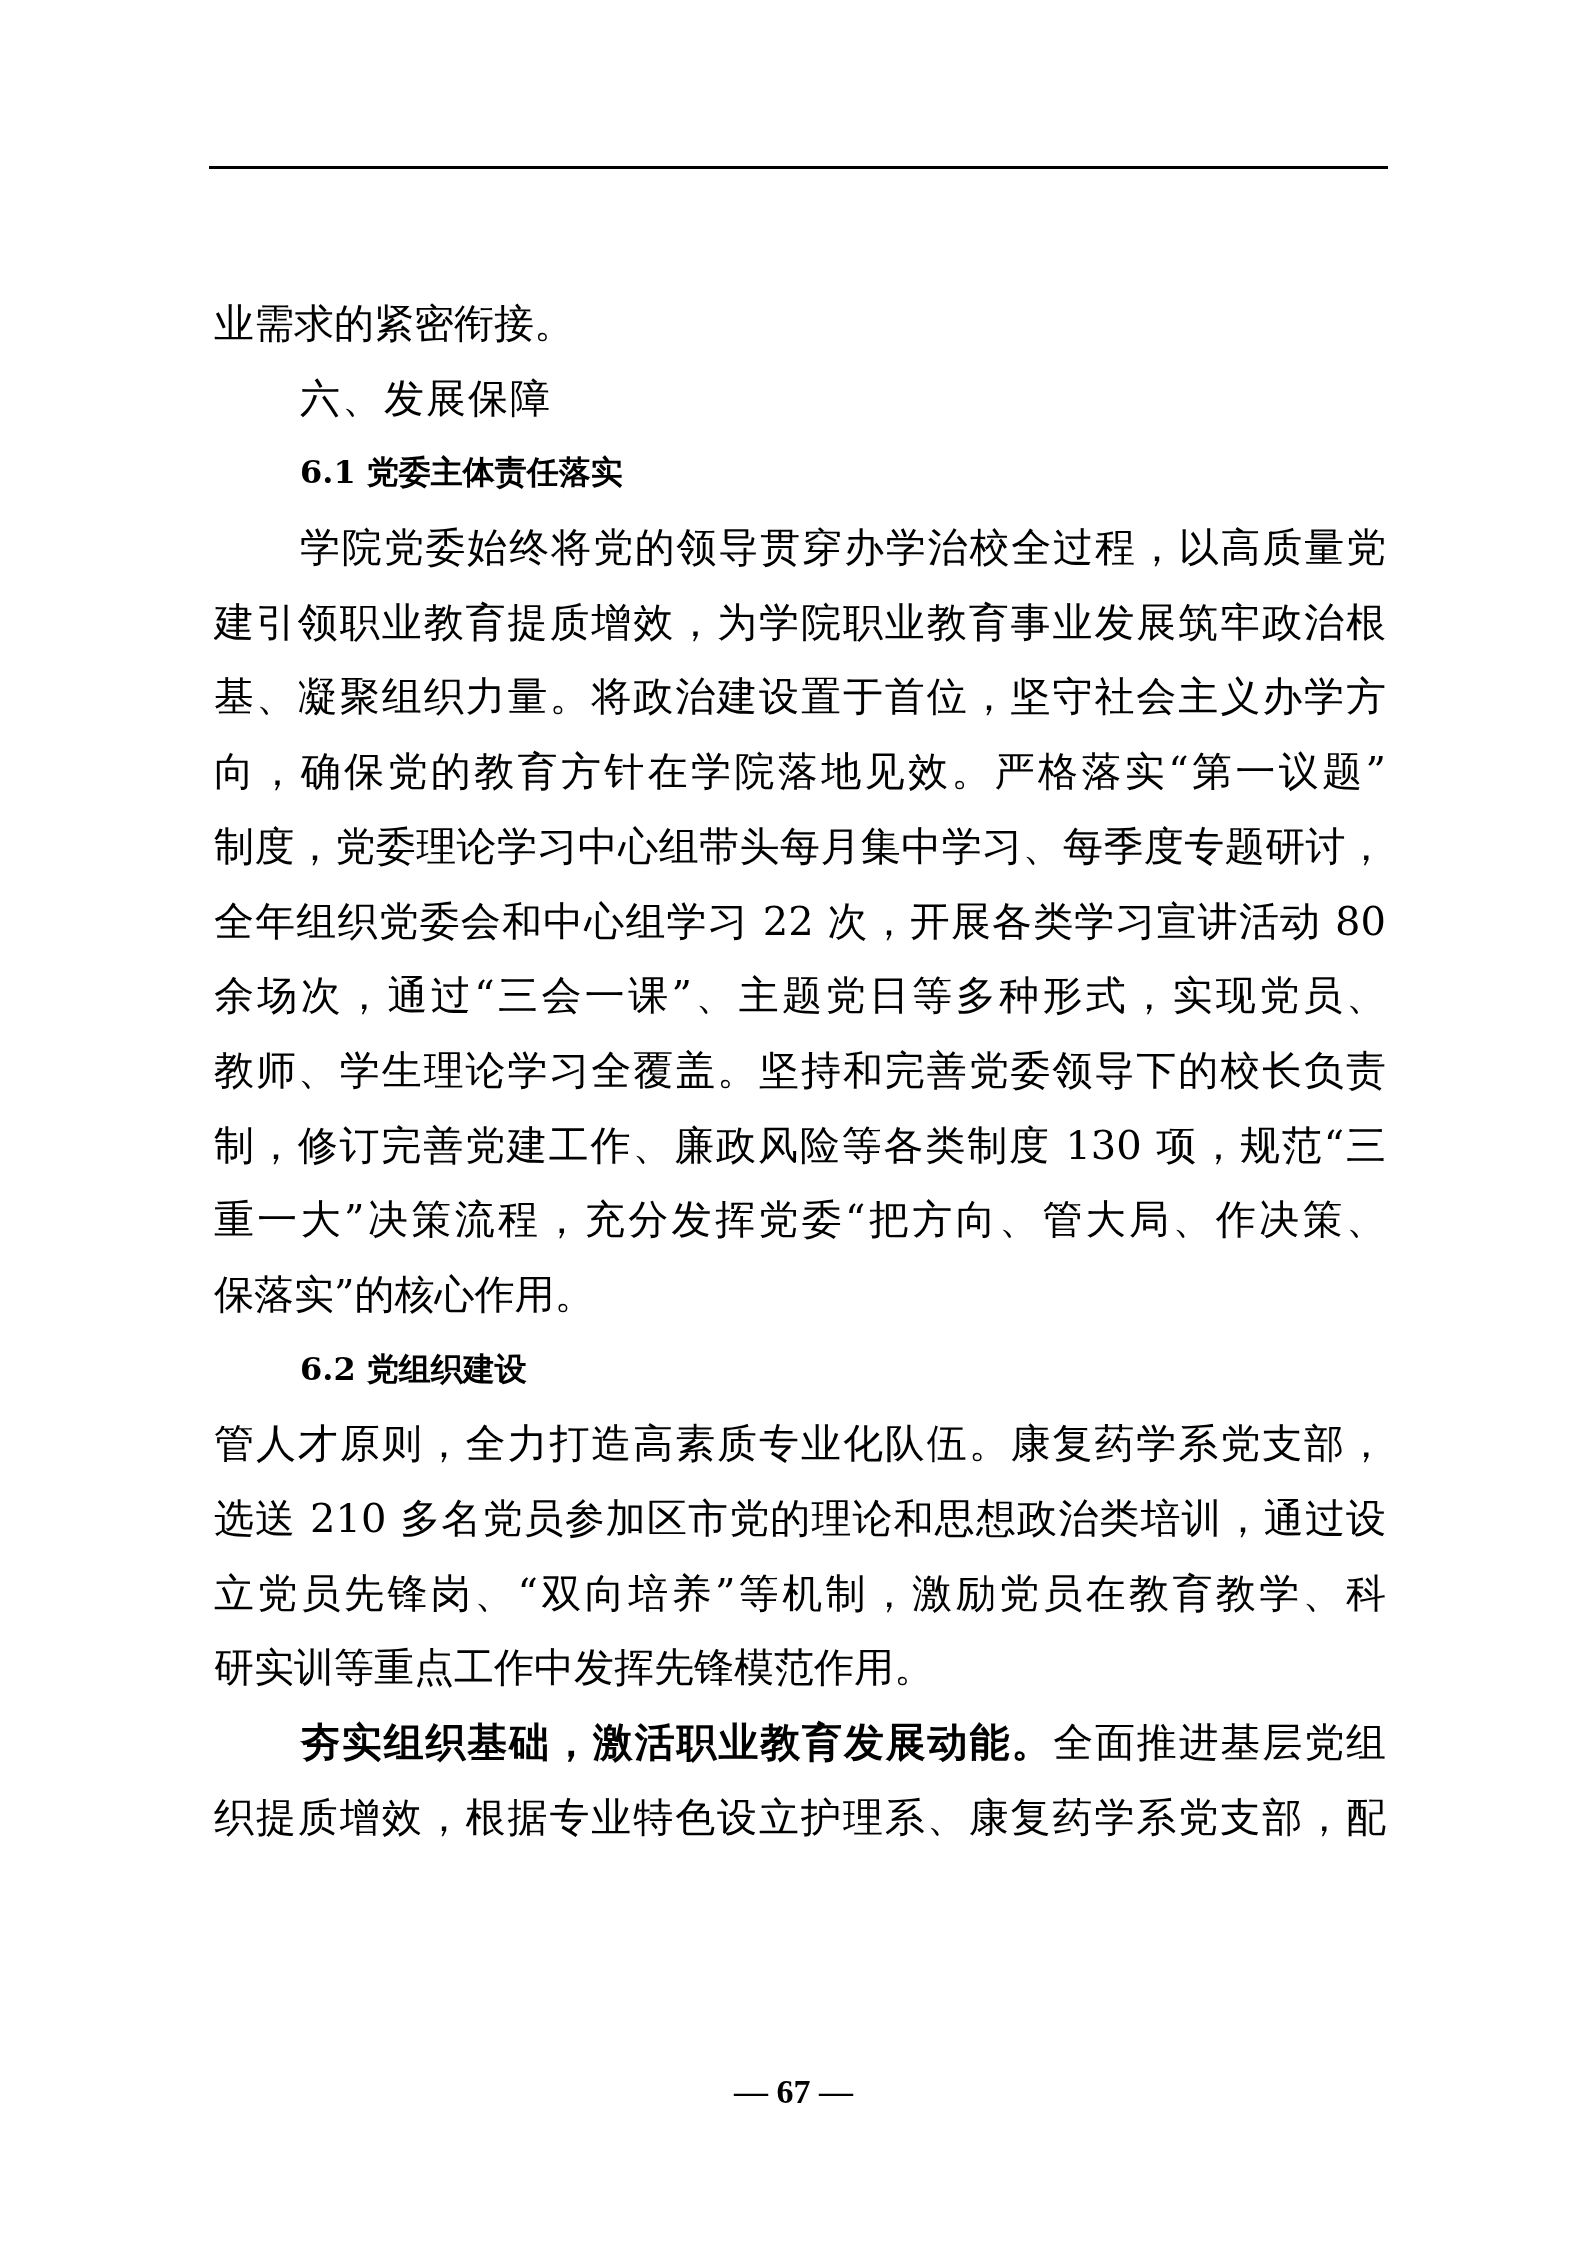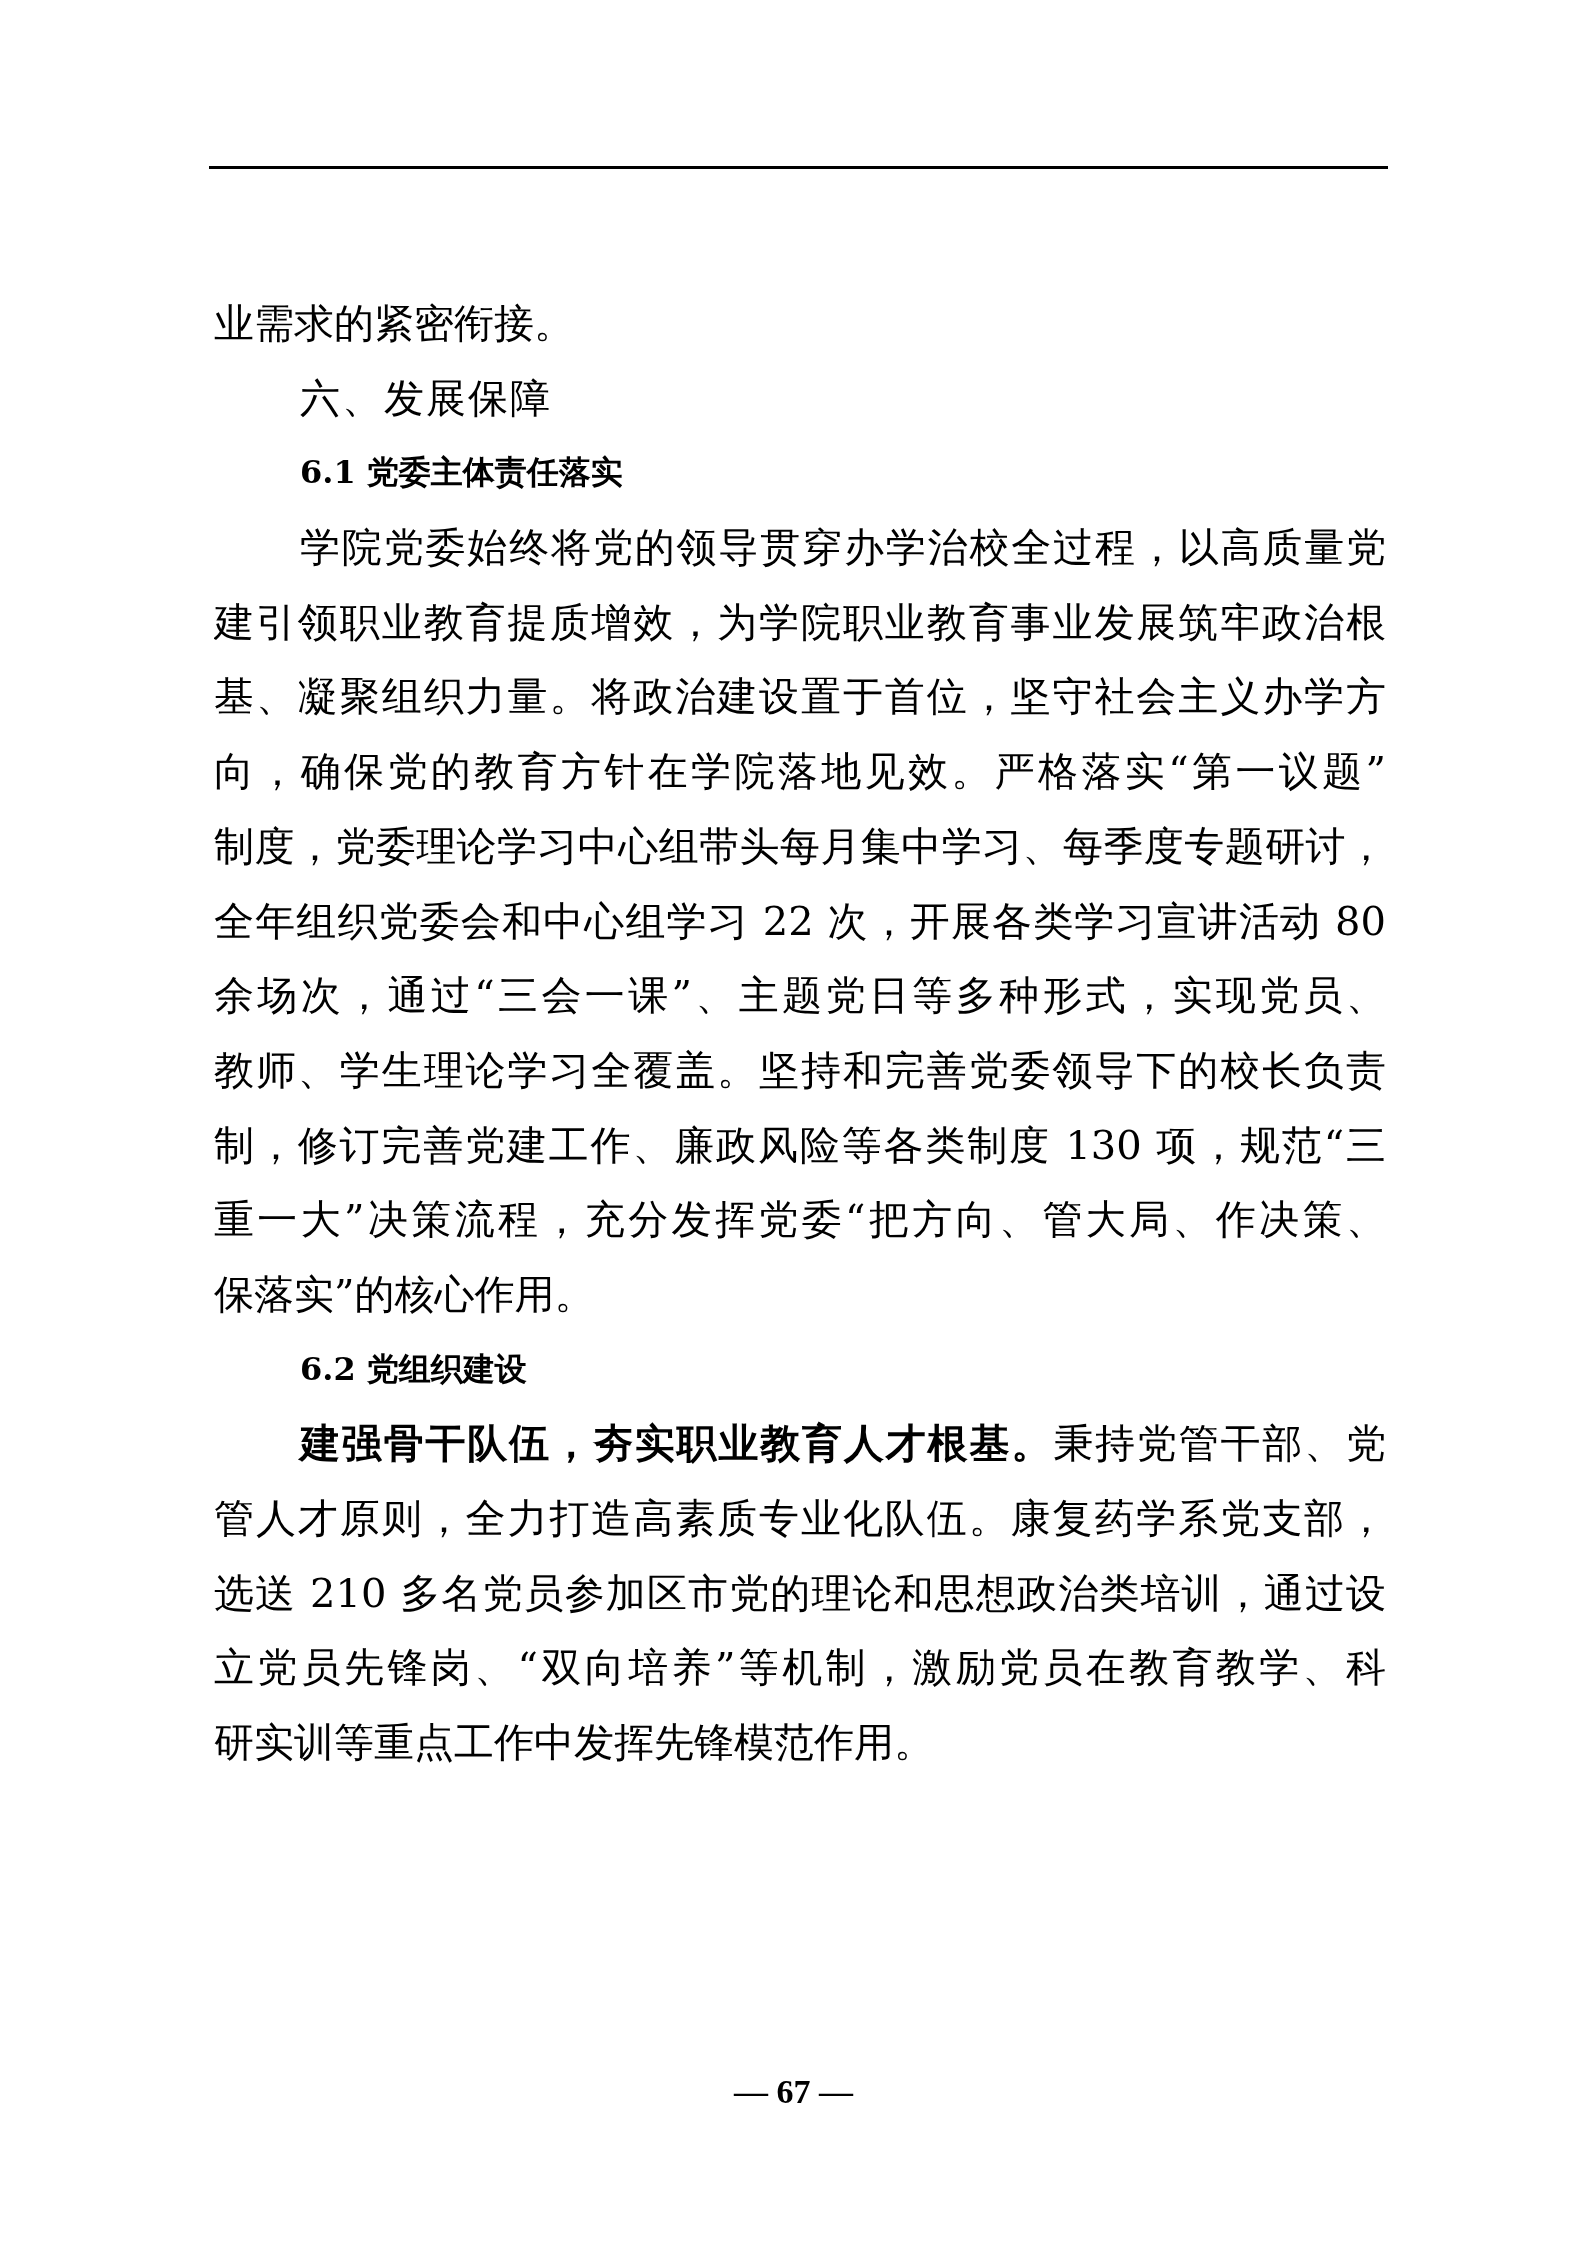--- a/index.html
+++ b/index.html
@@ -112,22 +112,25 @@
     <div class="line">余场次，通过“三会一课”、主题党日等多种形式，实现党员、</div>
     <div class="line">教师、学生理论学习全覆盖。坚持和完善党委领导下的校长负责</div>
     <div class="line">制，修订完善党建工作、廉政风险等各类制度 130 项，规范“三</div>
     <div class="line">重一大”决策流程，充分发挥党委“把方向、管大局、作决策、</div>
     <div class="line last">保落实”的核心作用。</div>
   </div>
 
   <div class="line indent h2">6.2 党组织建设</div>
 
   <div>
-    <div class="line indent"><span class="lead">建强骨干队伍，夯实职业教育人才根基。</span><span>秉持党管干部、党</span></div>
     <div class="line">管人才原则，全力打造高素质专业化队伍。康复药学系党支部，</div>
     <div class="line">选送 210 多名党员参加区市党的理论和思想政治类培训，通过设</div>
     <div class="line">立党员先锋岗、“双向培养”等机制，激励党员在教育教学、科</div>
     <div class="line last">研实训等重点工作中发挥先锋模范作用。</div>
   </div>
 
+  <div>
+    <div class="line indent"><span class="lead">夯实组织基础，激活职业教育发展动能。</span><span>全面推进基层党组</span></div>
+    <div class="line">织提质增效，根据专业特色设立护理系、康复药学系党支部，配</div>
+  </div>
 </div>
 
 <div class="page-number">— 67 —</div>
 
 </body></html>

